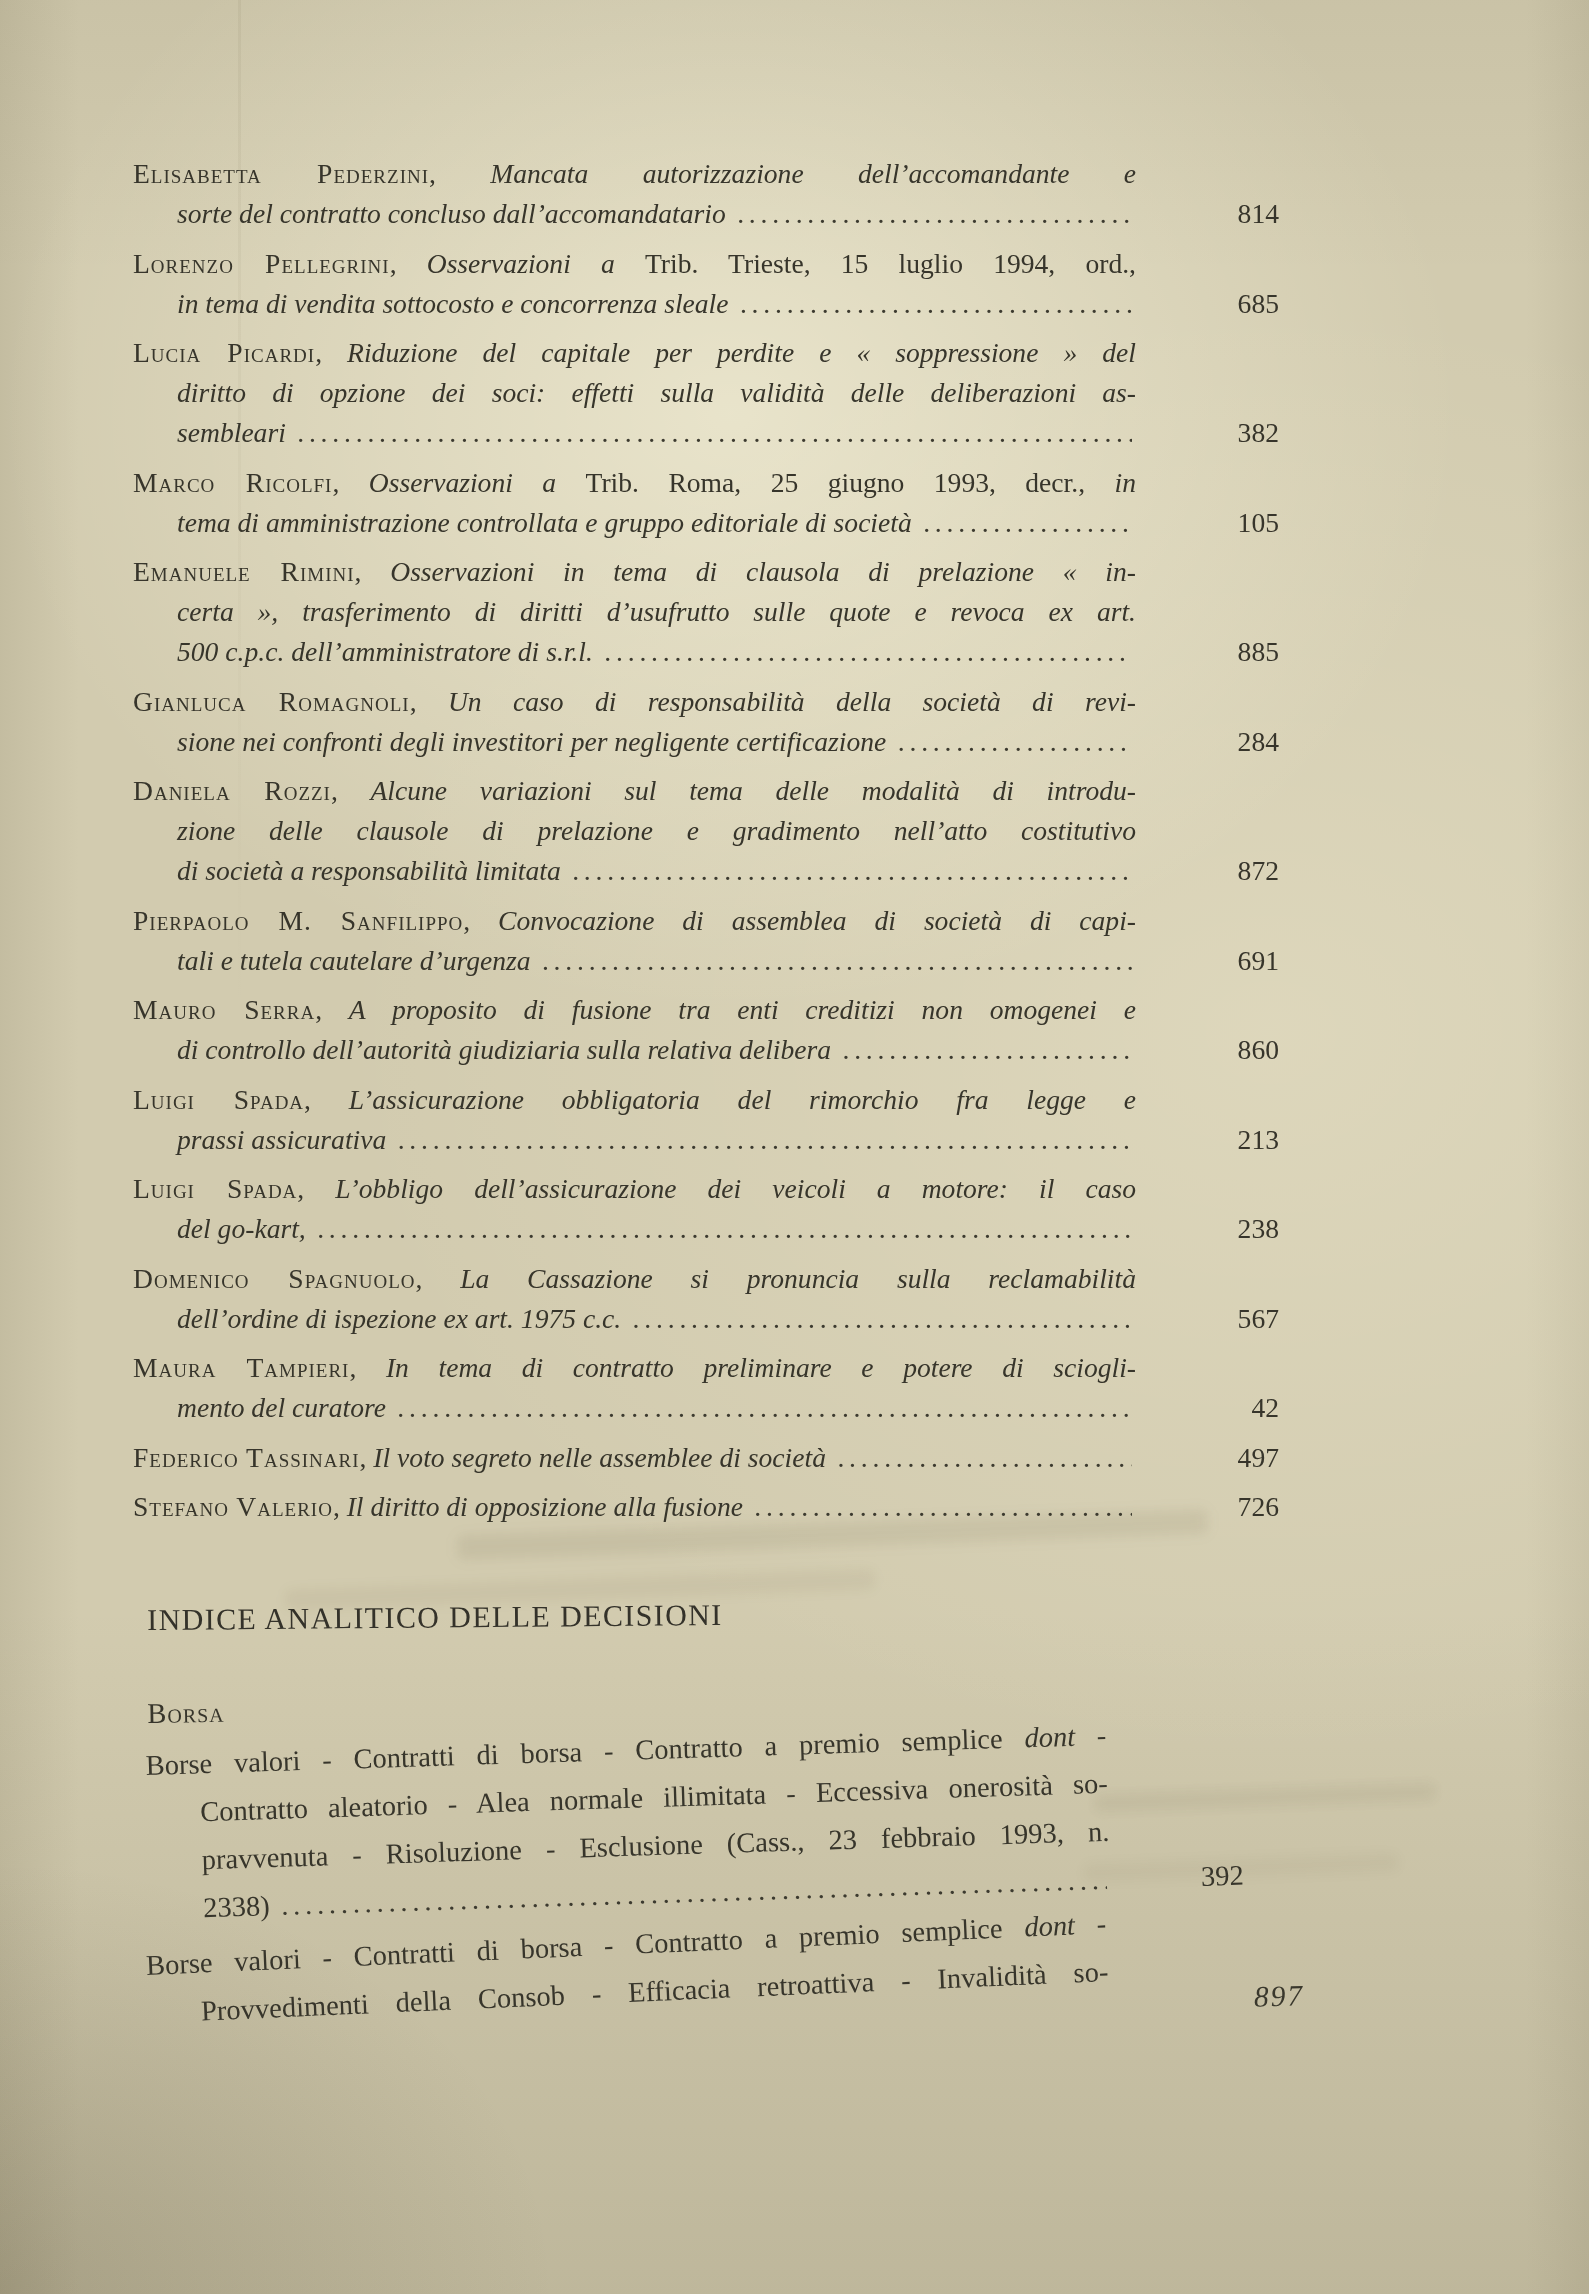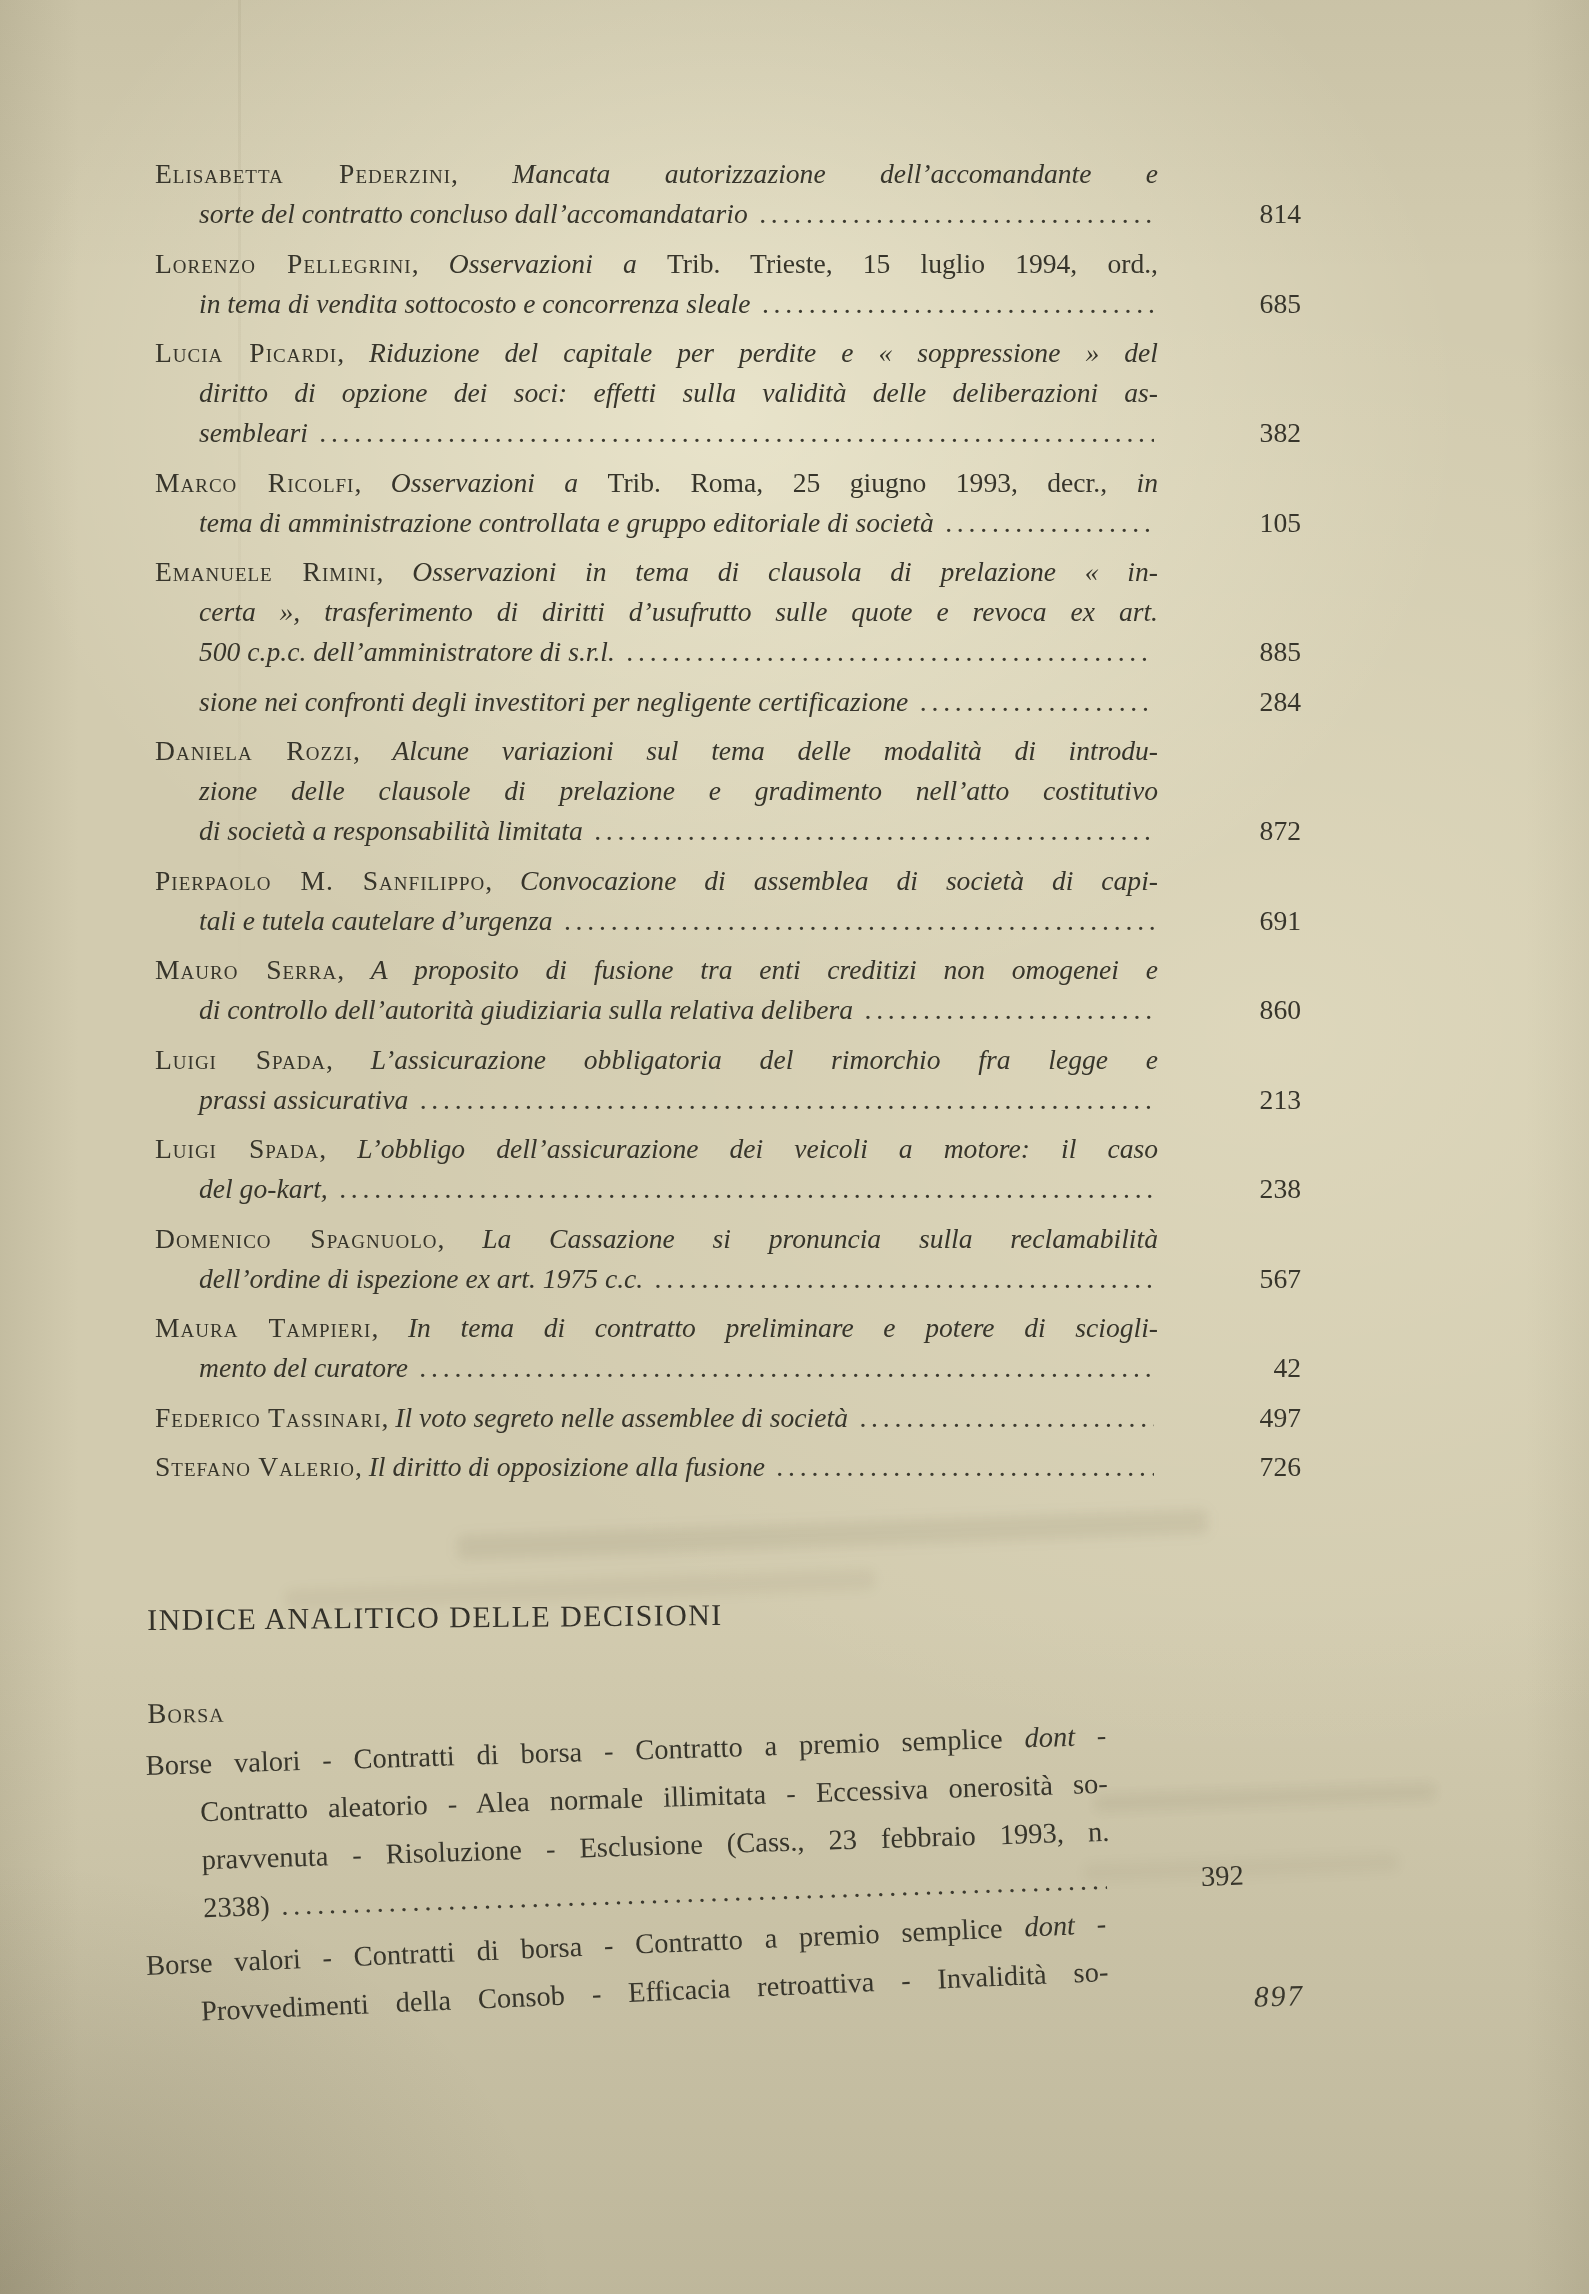--- a/index.html
+++ b/index.html
@@ -18,21 +18,21 @@
       linear-gradient(to bottom, rgba(70,62,35,0.06) 0%, rgba(70,62,35,0) 12%, rgba(70,62,35,0) 70%, rgba(70,62,35,0.14) 100%),
       linear-gradient(to right, rgba(70,62,35,0.10) 0%, rgba(70,62,35,0) 5%, rgba(70,62,35,0) 96%, rgba(70,62,35,0.08) 100%),
       #d2cbaf;
   }
   .crease{position:absolute;top:0;left:238px;width:2.9px;height:45%;
     background:linear-gradient(to bottom, rgba(90,80,50,0.07), rgba(90,80,50,0));}
   .bleed{position:absolute;background:rgba(100,92,62,0.10);filter:blur(5.7px);border-radius:5.7px;}
 
   .ink{color:#37352b;}
   
-  .toc{position:absolute;left:133px;top:154px;width:1146px;font-size:27.6px;line-height:40px;margin-left:22px;}
+  .toc{position:absolute;left:133px;top:154px;width:1146px;font-size:27.6px;line-height:40px;}
   .entry{margin:0 0 9.5px 0;}
   .line{display:block;text-align:justify;text-align-last:justify;padding-right:143px;}
   .line.indent{padding-left:44px;}
   .line.final{display:flex;align-items:baseline;padding-right:0;text-align:left;text-align-last:auto;}
   .line.final .txt{white-space:nowrap;flex:0 0 auto;}
   .seg-sc{font-variant:small-caps;letter-spacing:1px;}
   .seg-it{font-style:italic;}
   .seg-rm{font-style:normal;}
   .dots{flex:1 1 auto;overflow:hidden;white-space:nowrap;letter-spacing:4.8px;margin:0 3.8px 0 11.4px;color:#3c3a2f;}
   .pagenum{flex:0 0 143px;text-align:right;font-style:normal;}
@@ -101,20 +101,21 @@
     <div class="entry">
       <div class="line"><span class="txt"><span class="seg-sc">Emanuele Rimini</span><span class="seg-rm">, </span><span class="seg-it">Osservazioni in tema di clausola di prelazione « in-</span></span></div>
       <div class="line indent"><span class="txt"><span class="seg-it">certa », trasferimento di diritti d’usufrutto sulle quote e revoca ex art.</span></span></div>
       <div class="line indent final">
         <span class="txt"><span class="seg-it">500 c.p.c. dell’amministratore di s.r.l.</span></span>
         <span class="dots">........................................................................................................................................................................................................</span>
         <span class="pagenum">885</span>
       </div>
     </div>
     <div class="entry">
+      <div class="line"><span class="txt"><span class="seg-sc">Gianluca Romagnoli</span><span class="seg-rm">, </span><span class="seg-it">Un caso di responsabilità della società di revi-</span></span></div>
       <div class="line indent final">
         <span class="txt"><span class="seg-it">sione nei confronti degli investitori per negligente certificazione</span></span>
         <span class="dots">........................................................................................................................................................................................................</span>
         <span class="pagenum">284</span>
       </div>
     </div>
     <div class="entry">
       <div class="line"><span class="txt"><span class="seg-sc">Daniela Rozzi</span><span class="seg-rm">, </span><span class="seg-it">Alcune variazioni sul tema delle modalità di introdu-</span></span></div>
       <div class="line indent"><span class="txt"><span class="seg-it">zione delle clausole di prelazione e gradimento nell’atto costitutivo</span></span></div>
       <div class="line indent final">

